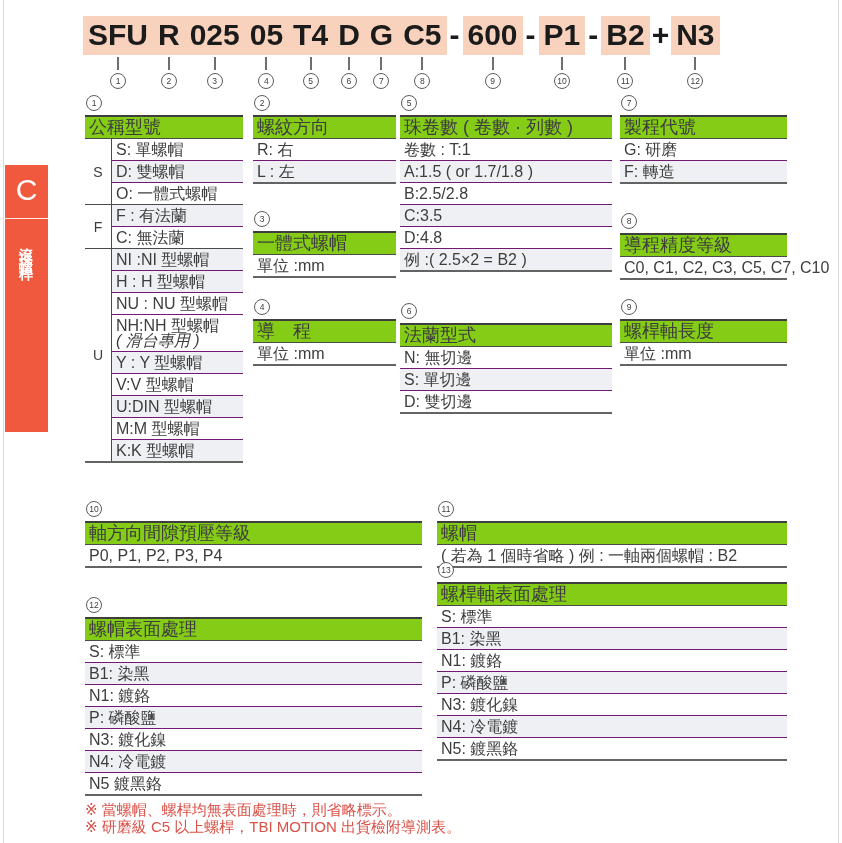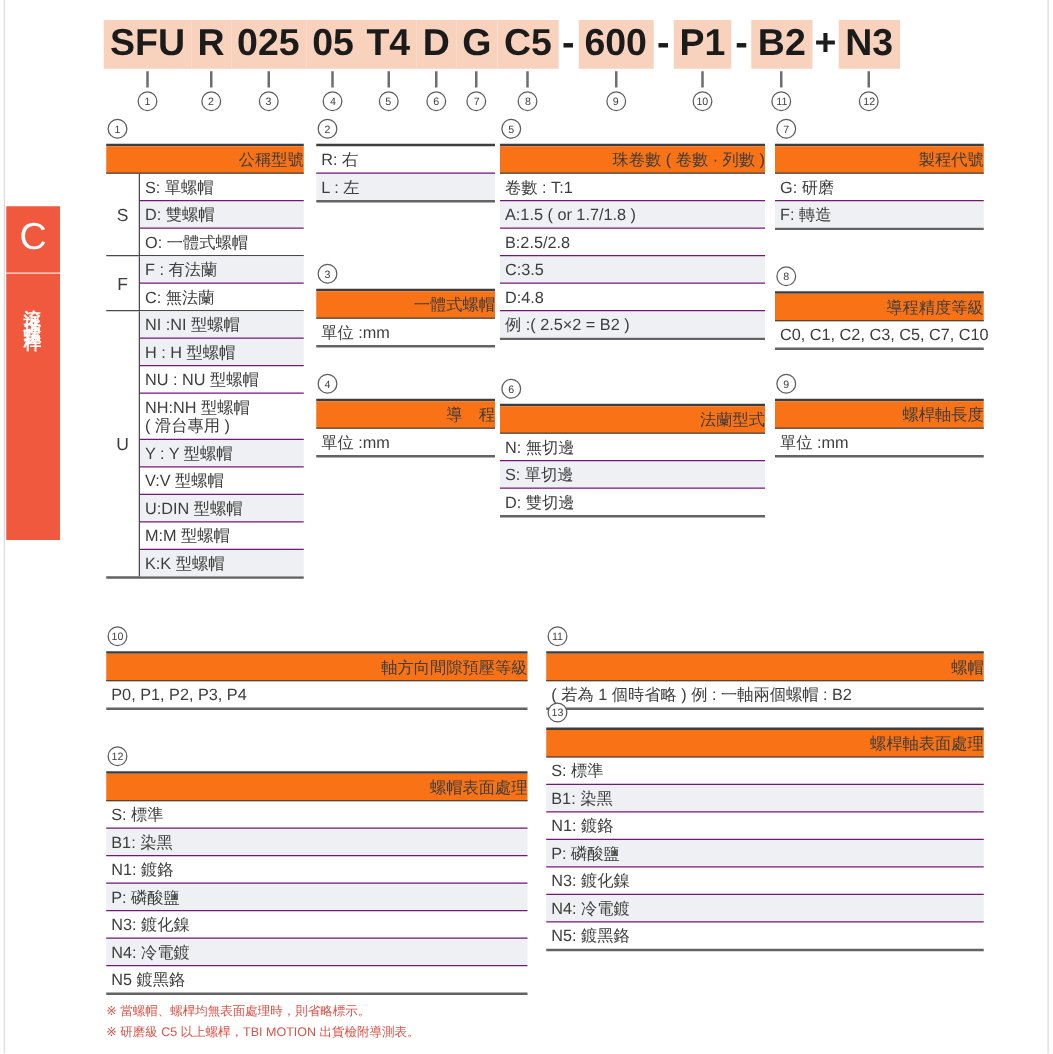--- a/index.html
+++ b/index.html
@@ -42,43 +42,43 @@
     font-size:8.5px; color:#3d3d3d; background:#fff; flex:none;
   }
   .seg.sep .tick, .seg.sep .circ { visibility:hidden; }
   .seg.sep .seg-text { padding:2px 2px 4px; }
 
   
   .section { position:absolute; }
   .snum { margin:0 0 4px 1px; }
   .tbl { border-top:2px solid #3e3e3e; border-bottom:2px solid #636363; background:#fff; }
   .hd {
-    background:#f97316; font-size:13px; height:21px; line-height:21px;
-    padding-left:4px; border-bottom:1px solid #4a4a4a; white-space:nowrap;text-align:right;
+    background:#84cc16; font-size:18px; height:21px; line-height:21px;
+    padding-left:4px; border-bottom:1px solid #4a4a4a; white-space:nowrap;
   }
   .rows .row {
-    min-height:21px; line-height:21px; font-size:13px; padding-left:4px;
+    min-height:21px; line-height:21px; font-size:16px; padding-left:4px;
     white-space:nowrap;
   }
   .rows .row + .row { border-top:1px solid #701a75; }
   .row.alt { background:#eef0f3; }
-  .row .sub { line-height:17px; padding-bottom:2px; margin-top:-4px; }
+  .row .sub { line-height:17px; padding-bottom:2px; margin-top:-4px;font-style:italic; }
   .row .sub:empty { display:none; }
 
   
   .grp { display:flex; }
   .grp + .grp { border-top:1px solid #4a4a4a; }
   .grp-label {
     width:26px; flex:none; border-right:1px solid #4a4a4a;
     display:flex; align-items:center; justify-content:center; font-size:14px;
   }
   .grp .rows { flex:1; min-width:0; }
 
   
-  .notes { position:absolute; left:85px; top:801px; font-size:10px; line-height:17px; color:#da5147; }
+  .notes { position:absolute; left:85px; top:801px; font-size:15px; line-height:17px; color:#da5147; }
 </style>
 </head>
 <body>
 
 <div id="canvas">
 
   <div class="edge edge-l"></div>
   <div class="edge edge-r"></div>
 
   <div class="chapter-tab">
@@ -277,20 +277,21 @@
 
             </div>
           </div>
       </div>
     </div>
   </div>
 
   <div class="section" style="left:253px; top:95px; width:143px;">
     <div class="circ snum">2</div>
     <div class="tbl">
+      <div class="hd">螺紋方向</div>
       <div class="rows">
 
       <div class="row">R: 右</div>
           <div class="row alt">L : 左</div>
         </div>
     </div>
   </div>
 
   <div class="section" style="left:253px; top:211px; width:143px;">
     <div class="circ snum">3</div>

